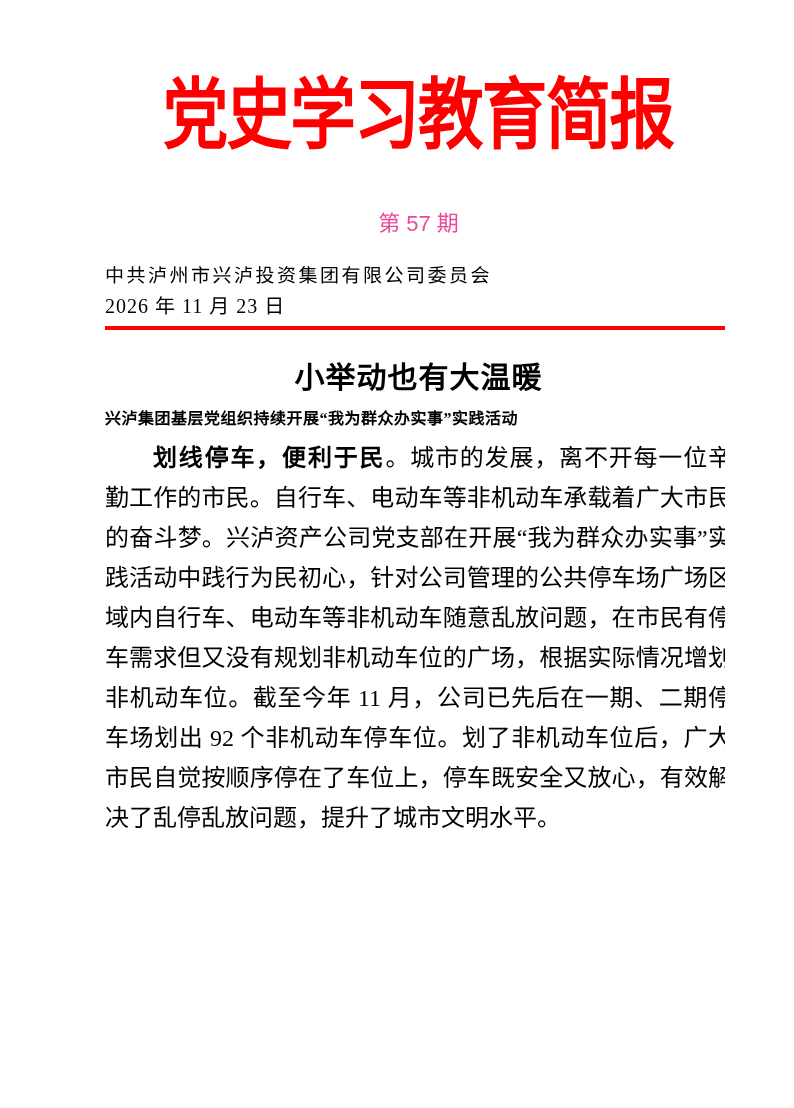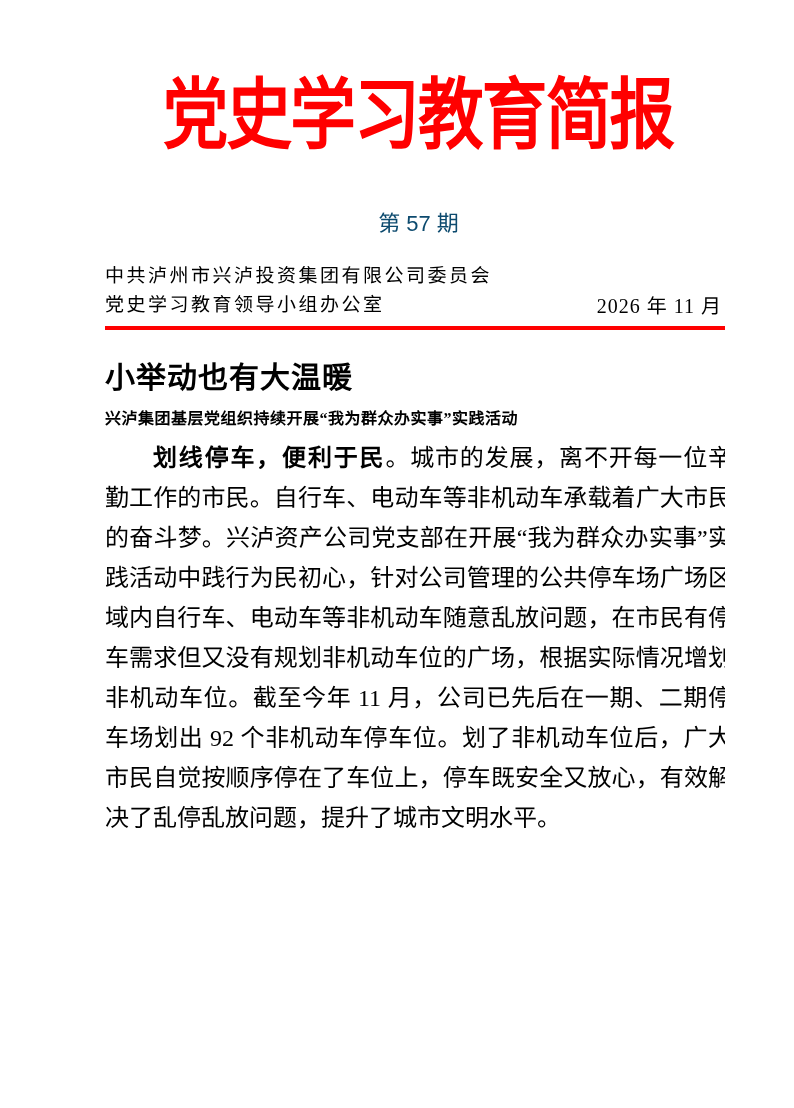--- a/index.html
+++ b/index.html
@@ -28,30 +28,31 @@
     letter-spacing:-2px;
     transform:scaleX(0.84);
     transform-origin:center;
     font-family:"Liberation Serif","DejaVu Serif",serif;
   }
   .issue{
     margin-top:28px;
     text-align:center;
     font-size:22px;
     line-height:26px;
-    color:#0c4a6e;
+    color:#ec4899;
     font-family:"Liberation Sans","DejaVu Sans",sans-serif;
   }
 
   
   .header-row{
     margin-top:24px;
     display:flex;
     justify-content:space-between;
-    align-items:flex-end;
+    align-items:flex-start;
+    flex-direction:column;
   }
   .org-lines{
     font-size:19px;
     line-height:29px;
     letter-spacing:2.5px;
     font-family:"Liberation Serif","DejaVu Serif",serif;
   }
   .date{
     font-size:20px;
     letter-spacing:1px;
@@ -61,21 +62,21 @@
 
   .red-rule{
     margin-top:7px;
     height:4px;
     background:#ff0000;
   }
 
   
   .article-title{
     margin-top:29px;
-    text-align:left;
+    text-align:center;
     font-size:30px;
     line-height:38px;
     font-weight:bold;
     letter-spacing:1px;
     font-family:"Liberation Serif","DejaVu Serif",serif;
   }
   .article-subtitle{
     margin-top:6px;
     font-size:16px;
     line-height:32px;
@@ -109,21 +110,20 @@
 
     <div class="masthead">
       <span class="masthead-inner">党史学习教育简报</span>
     </div>
 
     <div class="issue">第 57 期</div>
 
     <div class="header-row">
       <div class="org-lines">
         <div>中共泸州市兴泸投资集团有限公司委员会</div>
-        <div>党史学习教育领导小组办公室</div>
       </div>
       <div class="date">2026 年 11 月 23 日</div>
     </div>
 
     <div class="red-rule"></div>
 
     <div class="article-title">小举动也有大温暖</div>
 
     <div class="article-subtitle">兴泸集团基层党组织持续开展“我为群众办实事”实践活动</div>
 

